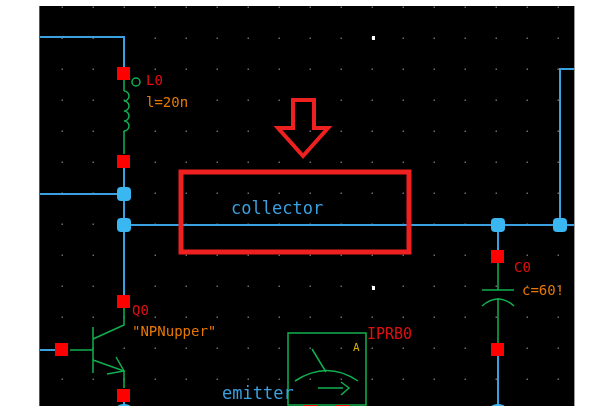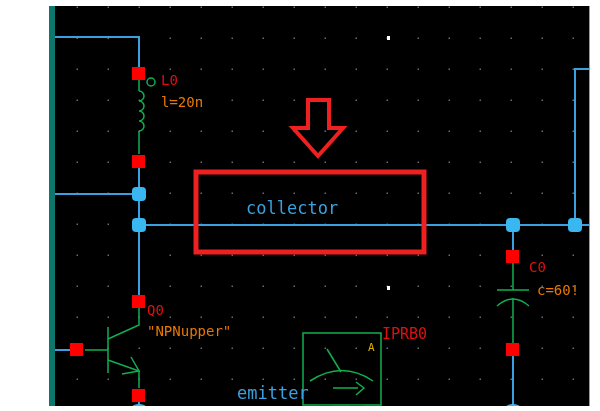--- a/index.html
+++ b/index.html
@@ -1,19 +1,19 @@
 <!DOCTYPE html>
 <html><head>
 <meta charset="utf-8">
 <style>
   html, body { margin: 0; padding: 0; background: #ffffff; }
   body { width: 600px; height: 411px; position: relative; overflow: hidden; }
   #canvas {
-    position: absolute; left: 49px; top: 6px; width: 534px; height: 400px;
-    background: #000000; border-left: 6px solid #0f766e; border-right: 1px solid #9a9a9a;
+    position: absolute; left: 39px; top: 6px; width: 534px; height: 400px;
+    background: #000000; border-left: 1px solid #0f766e; border-right: 1px solid #9a9a9a;
     overflow: hidden;
   }
   svg { position: absolute; left: 0; top: 0; }
   .lbl { font-family: "DejaVu Sans Mono", monospace; }
 </style>
 </head>
 <body>
 
 <div id="canvas">
   <svg id="sch" width="534" height="400" viewBox="55 6 534 400">

